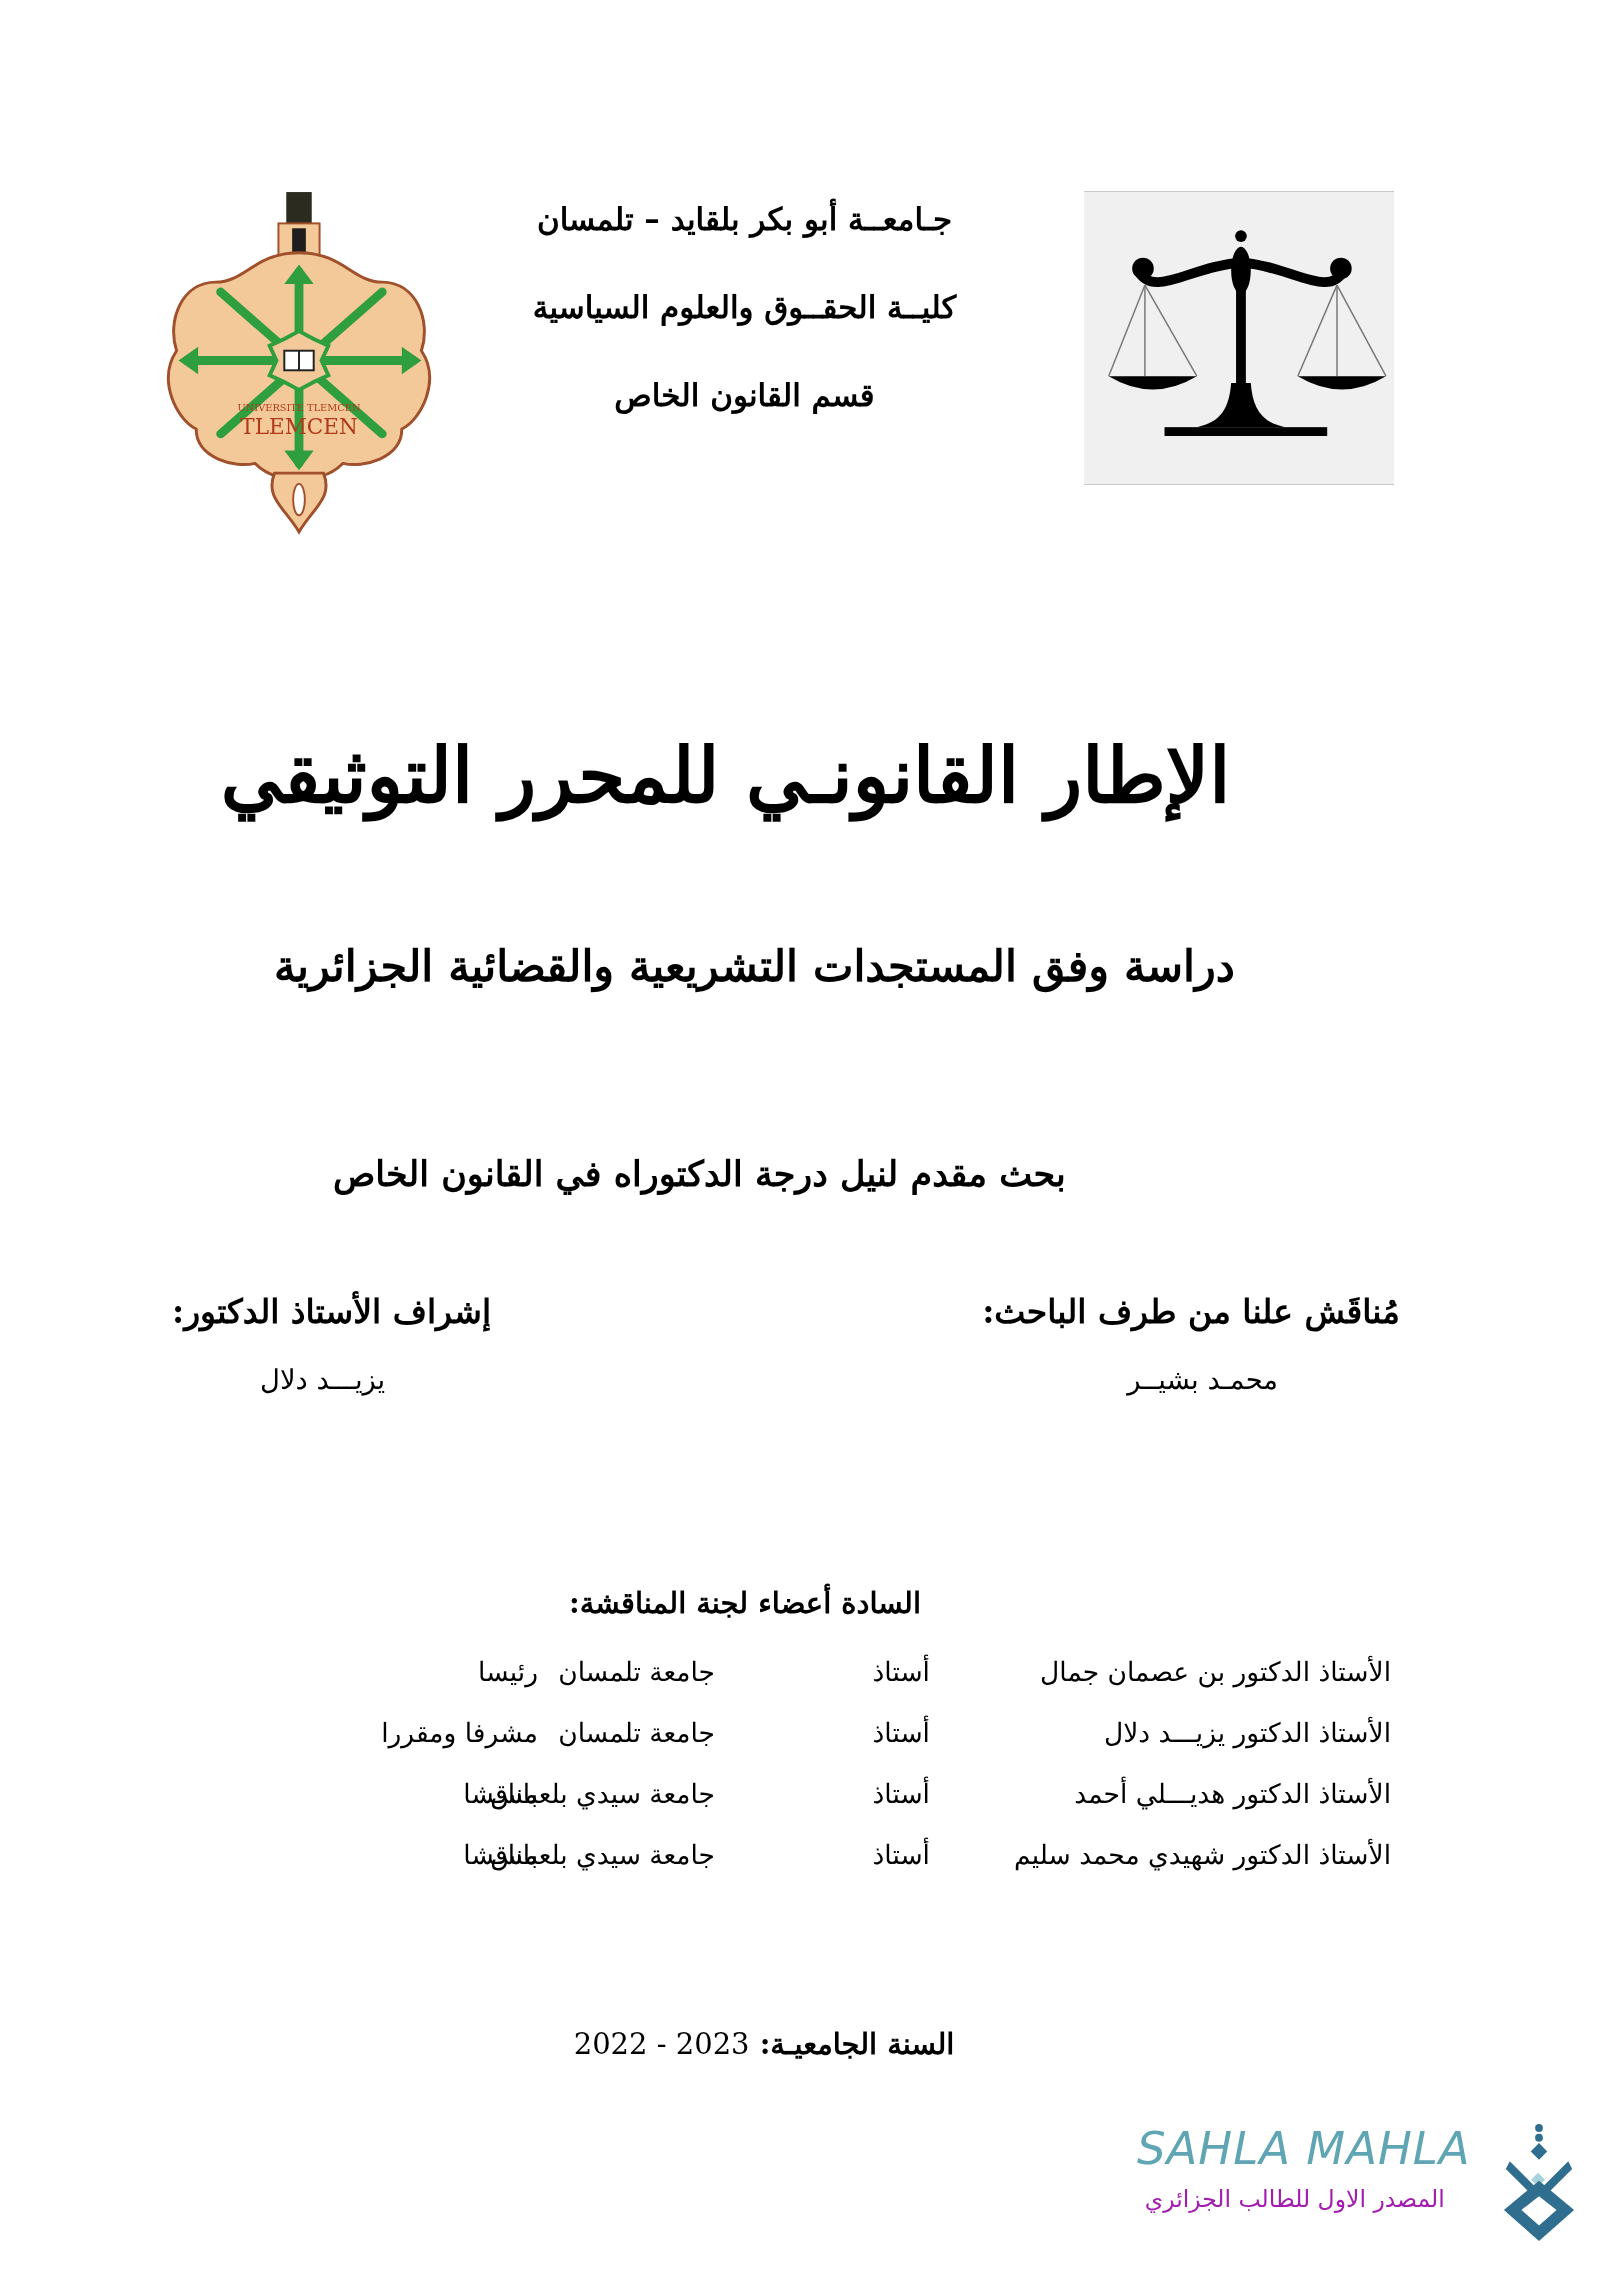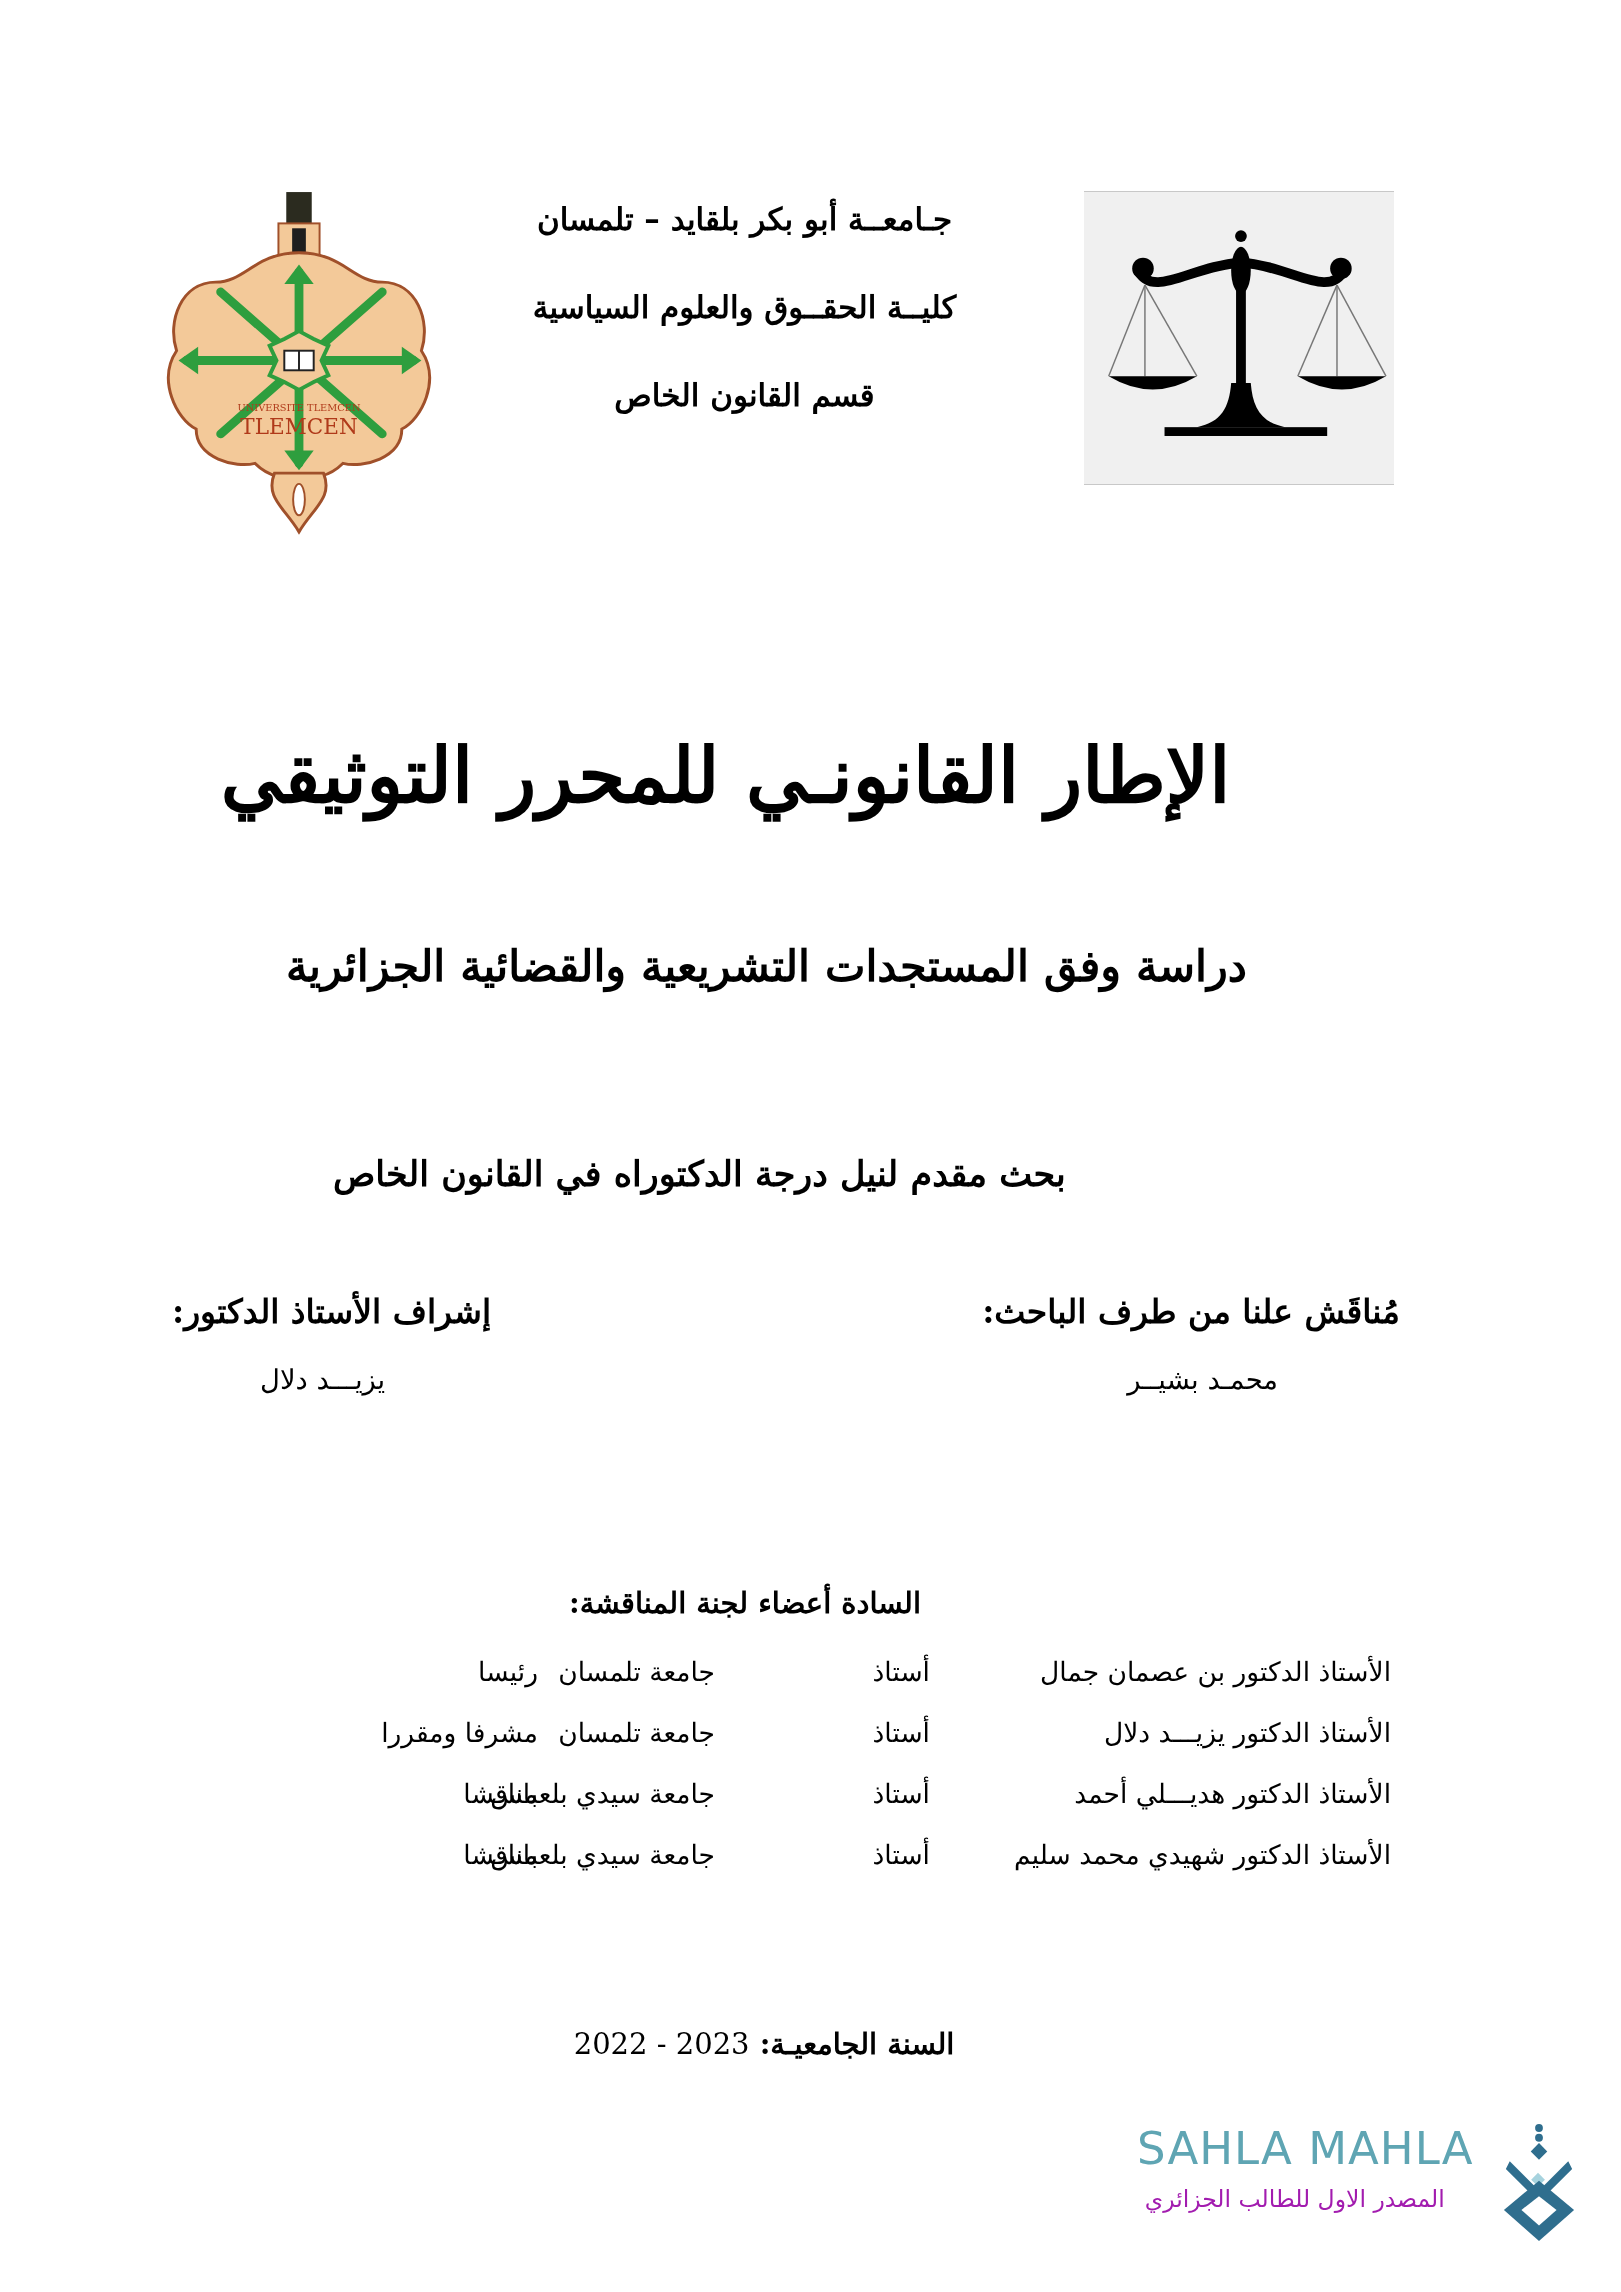--- a/index.html
+++ b/index.html
@@ -7,38 +7,38 @@
          font-family:"DejaVu Serif", "Liberation Serif", serif; color:#000; }
   .abs { position:absolute; }
   .rtl { direction:rtl; unicode-bidi:plaintext; }
 
   .uni-line { position:absolute; left:470px; width:549px; text-align:center; font-size:31px; font-weight:bold; }
 
   .seal { left:157px; top:184px; width:284px; height:353px; }
   .scales-box { left:1084px; top:191px; width:310px; height:292px; background:#f0f0f0; border-top:1px solid #c8c8c8; border-bottom:1px solid #c8c8c8; }
 
   .title { left:147px; width:1157px; top:731px; text-align:center; font-size:76px; font-weight:bold; }
-  .subtitle { left:247px; width:1039px; top:941px; text-align:center; font-size:43px; font-weight:bold; }
+  .subtitle { left:235px; width:1039px; top:941px; text-align:center; font-size:43px; font-weight:bold; }
   .degree { left:333px; width:863px; top:1153px; text-align:left; font-size:35px; font-weight:bold; }
 
   .lbl { font-size:33px; font-weight:bold;text-align:right; }
   .nm { font-size:27.4px; }
 
   .committee-title { left:549px; width:392px; top:1586px; text-align:center; font-size:29px; font-weight:bold; }
   .row { position:absolute; left:176px; width:1215px; height:49px; font-size:26.5px; }
   .row span { position:absolute; top:0; white-space:nowrap; direction:rtl; }
   .c-name { right:0; }
   .c-rank { right:461px; }
   .c-uni  { right:676px; }
   .c-role { right:853px; }
 
   .year { left:529px; width:470px; top:2027px; text-align:center; font-size:29px; font-weight:bold; direction:rtl; }
 
   .wm { left:1137px; top:2122px; width:441px; height:127px; }
-  .wm-text { position:absolute; left:0; top:0; font-family:"DejaVu Sans", sans-serif; font-size:45px; color:#5fa5b3; letter-spacing:1px; }
+  .wm-text { position:absolute; left:0; top:0; font-family:"DejaVu Sans", sans-serif; font-size:45px; color:#5fa5b3; letter-spacing:1px;font-style:italic; }
   .wm-sub { position:absolute; left:7.8px; top:63px; font-family:"DejaVu Sans", sans-serif; font-size:23.5px; color:#a21caf; direction:rtl; }
   .wm-icon { position:absolute; right:0; top:0; width:78px; height:127px; }
 </style>
 </head>
 <body>
 
 <div class="abs seal">
   <svg width="284" height="353" viewBox="0 0 290 360">
 
     <rect x="132" y="8" width="26" height="60" fill="#2b2b1f"></rect>

